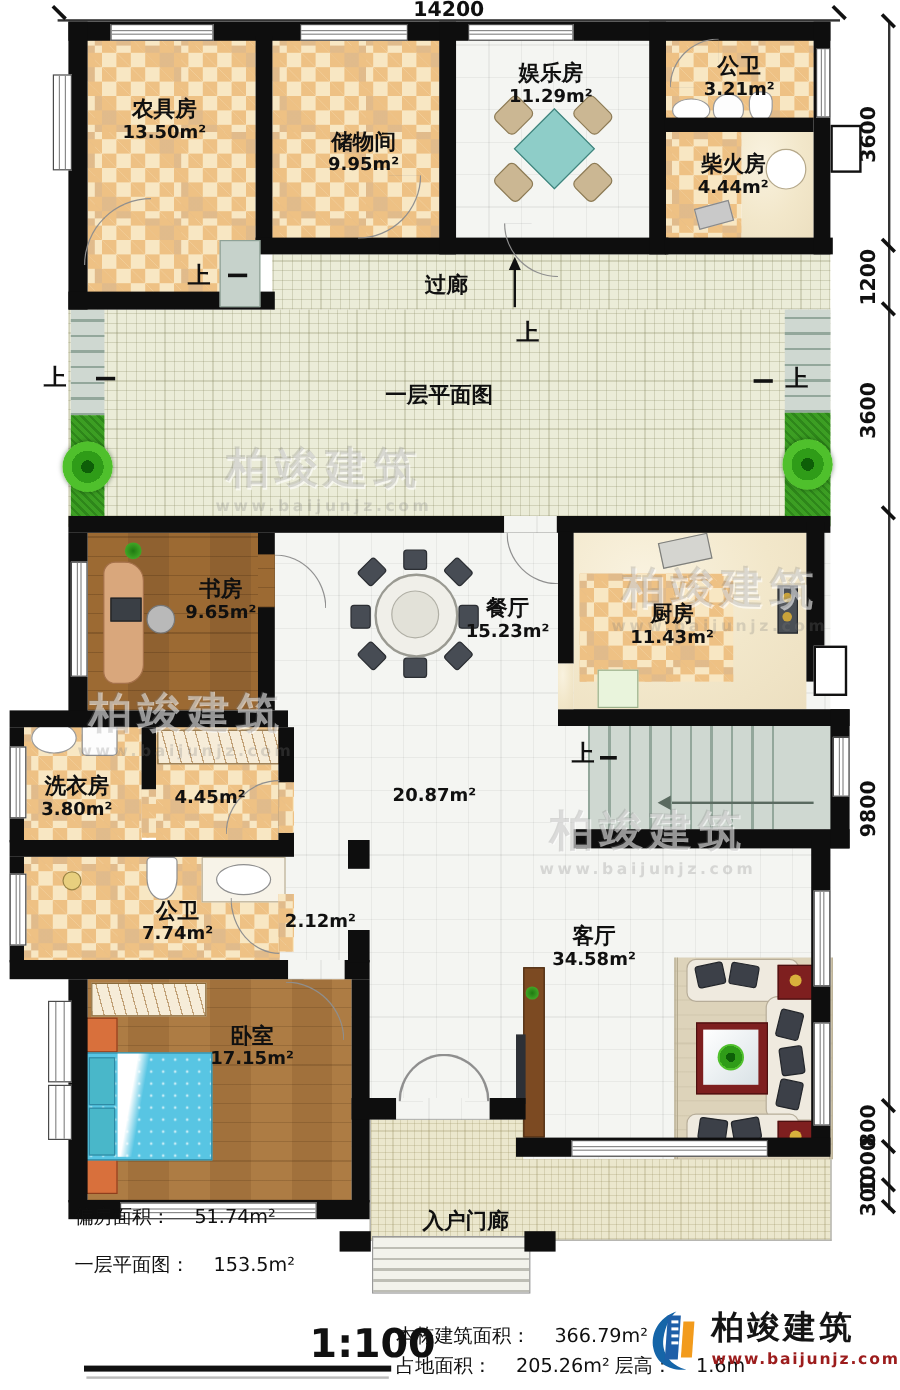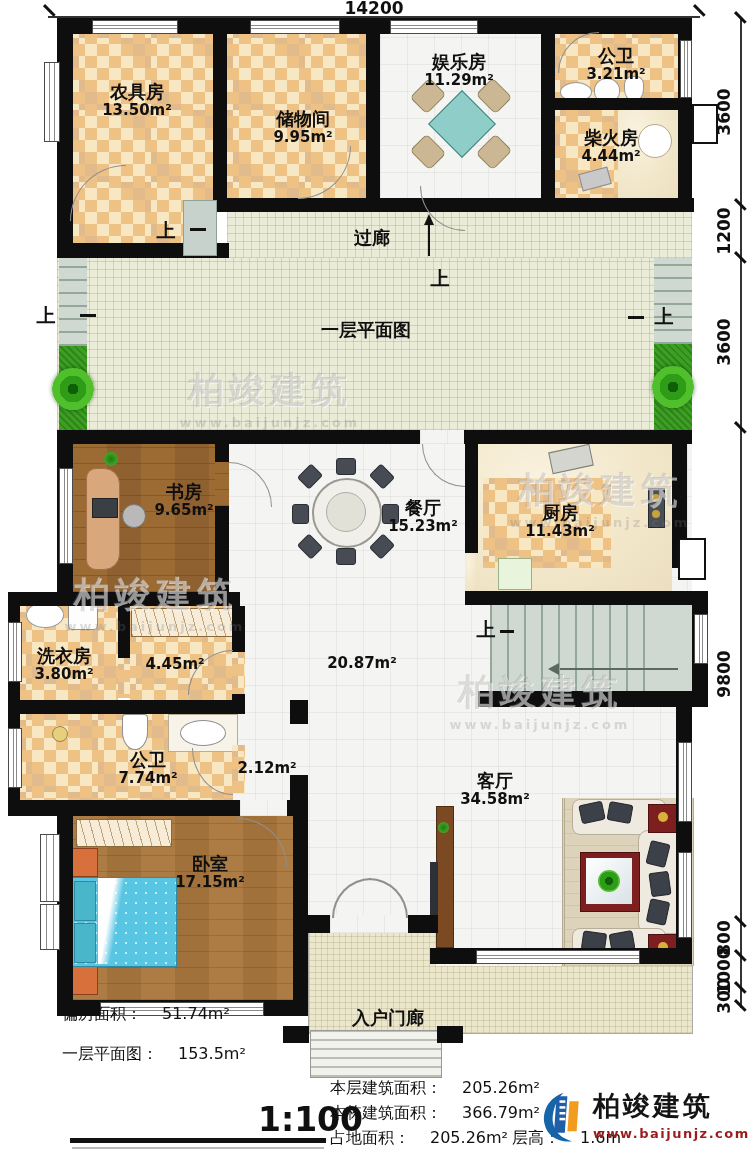--- a/index.html
+++ b/index.html
@@ -369,21 +369,20 @@
   <div class="wm" style="left:540px;top:700px;">
       <div class="n">柏竣建筑</div>
       <div class="u">www.baijunjz.com</div>
     </div>
 
   <div class="stat" style="left:62px;top:1044px;"><span>一层平面图：</span><span class="v">153.5m²</span></div>
   <div class="stat" style="left:62px;top:1004px;"><span>偏房面积：</span><span class="v">51.74m²</span></div>
   <div id="scale">1:100</div>
   <div id="t-under1"></div>
   <div id="t-under2"></div>
-  <div class="stat" style="left:330px;top:1078px;"><span>本层建筑面积：</span><span class="v">205.26m²</span></div>
   <div class="stat" style="left:330px;top:1103px;"><span>本栋建筑面积：</span><span class="v">366.79m²</span></div>
   <div class="stat" style="left:330px;top:1128px;"><span>占地面积：</span><span class="v">205.26m²</span></div>
   <div class="stat" style="left:512px;top:1128px;"><span>层高：</span><span class="v">1.6m</span></div>
 
   <div id="logo">
     <svg width="50" height="58" viewBox="0 0 60 66">
       <path d="M32 4 C14 10 6 26 9 41 C12 56 26 64 42 62 C26 58 17 46 19 31 C21 18 26 9 32 4 Z" fill="#1565a8"></path>
       <rect x="24" y="8" width="13" height="44" fill="#1e5fa8" transform="skewX(-4)"></rect>
       <rect x="27" y="13" width="7" height="3" fill="#fff"></rect>
         <rect x="27" y="20" width="7" height="3" fill="#fff"></rect>

